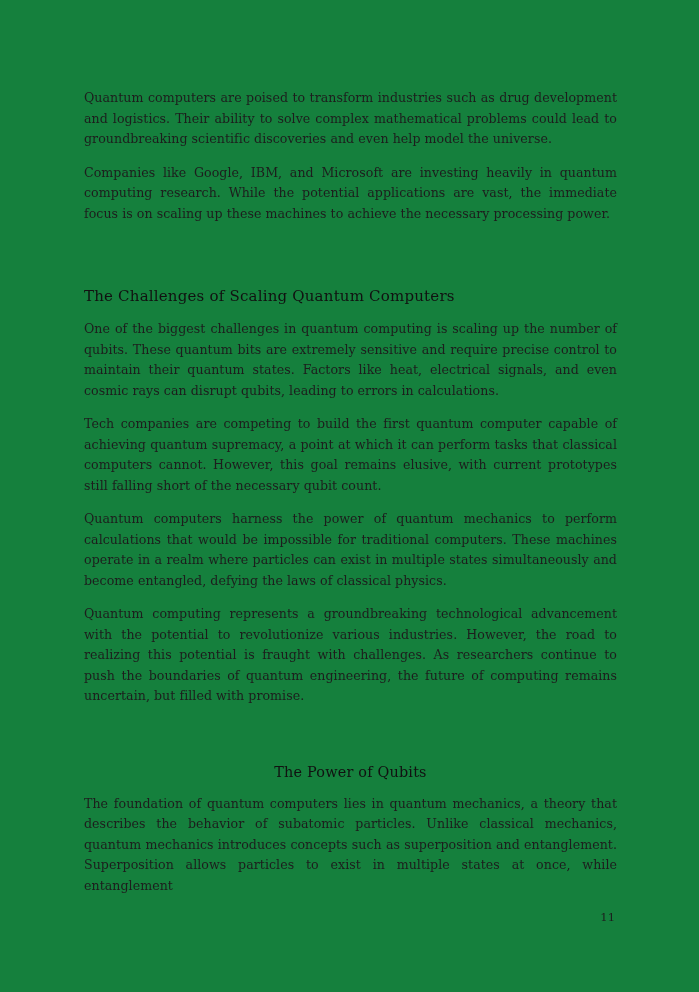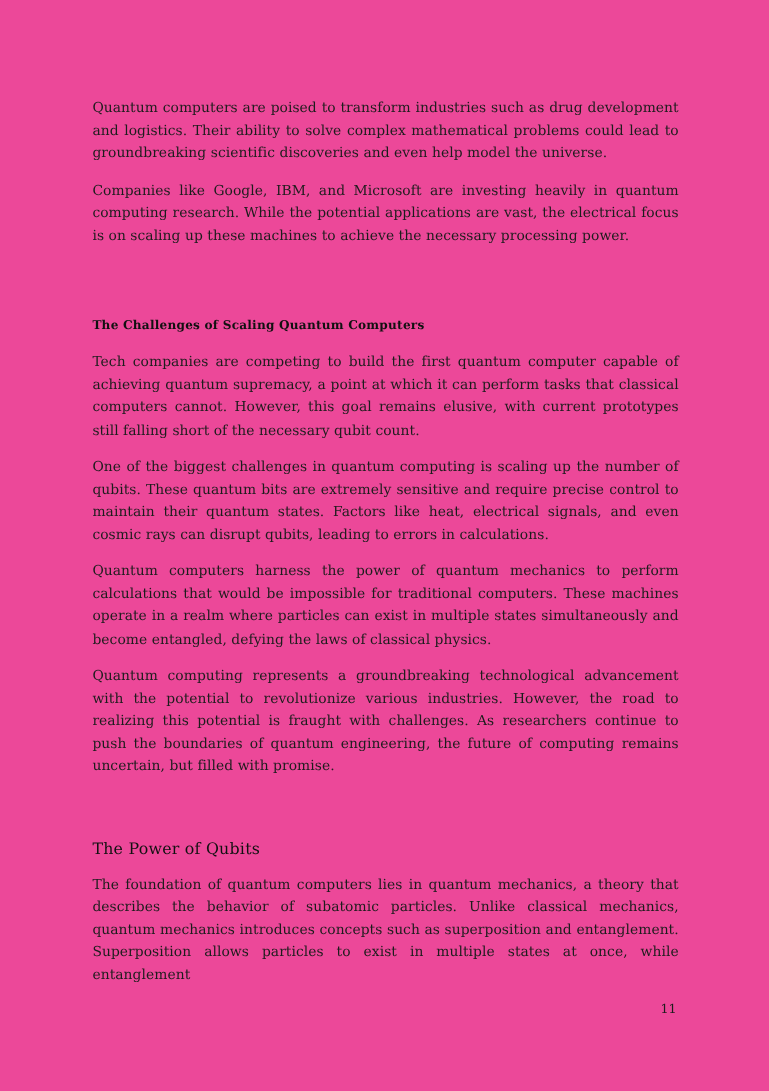--- a/index.html
+++ b/index.html
@@ -13,77 +13,78 @@
     font-family: "DejaVu Serif", serif;
     color: #1a1a1a;
     -webkit-font-smoothing: antialiased;
   }
   .page {
     position: relative;
     width: 699px;
     height: 992px;
     box-sizing: border-box;
     padding: 88px 82px 40px 84px;
-    background: #ec4899;
+    background: #15803d;
   }
   .content {
     width: 533px;
   }
   p.body-text {
     margin: 0 0 13px 0;
     font-size: 12.6px;
     line-height: 20.5px;
     text-align: justify;
     text-justify: inter-word;
     letter-spacing: 0.05px;
     color: #1d1d1d;
   }
   h2.heading {
     margin: 26px 0 12px 0;
-    font-size: 11px;
-    font-weight: bold;
+    font-size: 15px;
+    font-weight: normal;
     line-height: 22px;
     letter-spacing: 0.2px;
     color: #111111;
   }
   h3.subheading {
     margin: 20px 0 11px 0;
     font-size: 14.4px;
     font-weight: normal;
     line-height: 21px;
     letter-spacing: 0.2px;
     color: #111111;
+    text-align: center;
   }
   .spacer-lg { height: 22px; }
   .page-number {
     position: absolute;
     right: 84px;
     bottom: 68px;
     font-size: 11.5px;
     line-height: 14px;
     color: #1d1d1d;
   }
 </style>
 </head>
 <body>
 
 <div class="page">
   <div class="content">
 
     <p class="body-text">Quantum computers are poised to transform industries such as drug development and logistics. Their ability to solve complex mathematical problems could lead to groundbreaking scientific discoveries and even help model the universe.</p>
 
-    <p class="body-text">Companies like Google, IBM, and Microsoft are investing heavily in quantum computing research. While the potential applications are vast, the electrical focus is on scaling up these machines to achieve the necessary processing power.</p>
+    <p class="body-text">Companies like Google, IBM, and Microsoft are investing heavily in quantum computing research. While the potential applications are vast, the immediate focus is on scaling up these machines to achieve the necessary processing power.</p>
 
     <div class="spacer-lg"></div>
 
     <h2 class="heading">The Challenges of Scaling Quantum Computers</h2>
 
+    <p class="body-text">One of the biggest challenges in quantum computing is scaling up the number of qubits. These quantum bits are extremely sensitive and require precise control to maintain their quantum states. Factors like heat, electrical signals, and even cosmic rays can disrupt qubits, leading to errors in calculations.</p>
+
     <p class="body-text">Tech companies are competing to build the first quantum computer capable of achieving quantum supremacy, a point at which it can perform tasks that classical computers cannot. However, this goal remains elusive, with current prototypes still falling short of the necessary qubit count.</p>
-
-    <p class="body-text">One of the biggest challenges in quantum computing is scaling up the number of qubits. These quantum bits are extremely sensitive and require precise control to maintain their quantum states. Factors like heat, electrical signals, and even cosmic rays can disrupt qubits, leading to errors in calculations.</p>
 
 
     <p class="body-text">Quantum computers harness the power of quantum mechanics to perform calculations that would be impossible for traditional computers. These machines operate in a realm where particles can exist in multiple states simultaneously and become entangled, defying the laws of classical physics.</p>
 
     <p class="body-text">Quantum computing represents a groundbreaking technological advancement with the potential to revolutionize various industries. However, the road to realizing this potential is fraught with challenges. As researchers continue to push the boundaries of quantum engineering, the future of computing remains uncertain, but filled with promise.</p>
 
     <div class="spacer-lg"></div>
 
 
     <h3 class="subheading">The Power of Qubits</h3>

